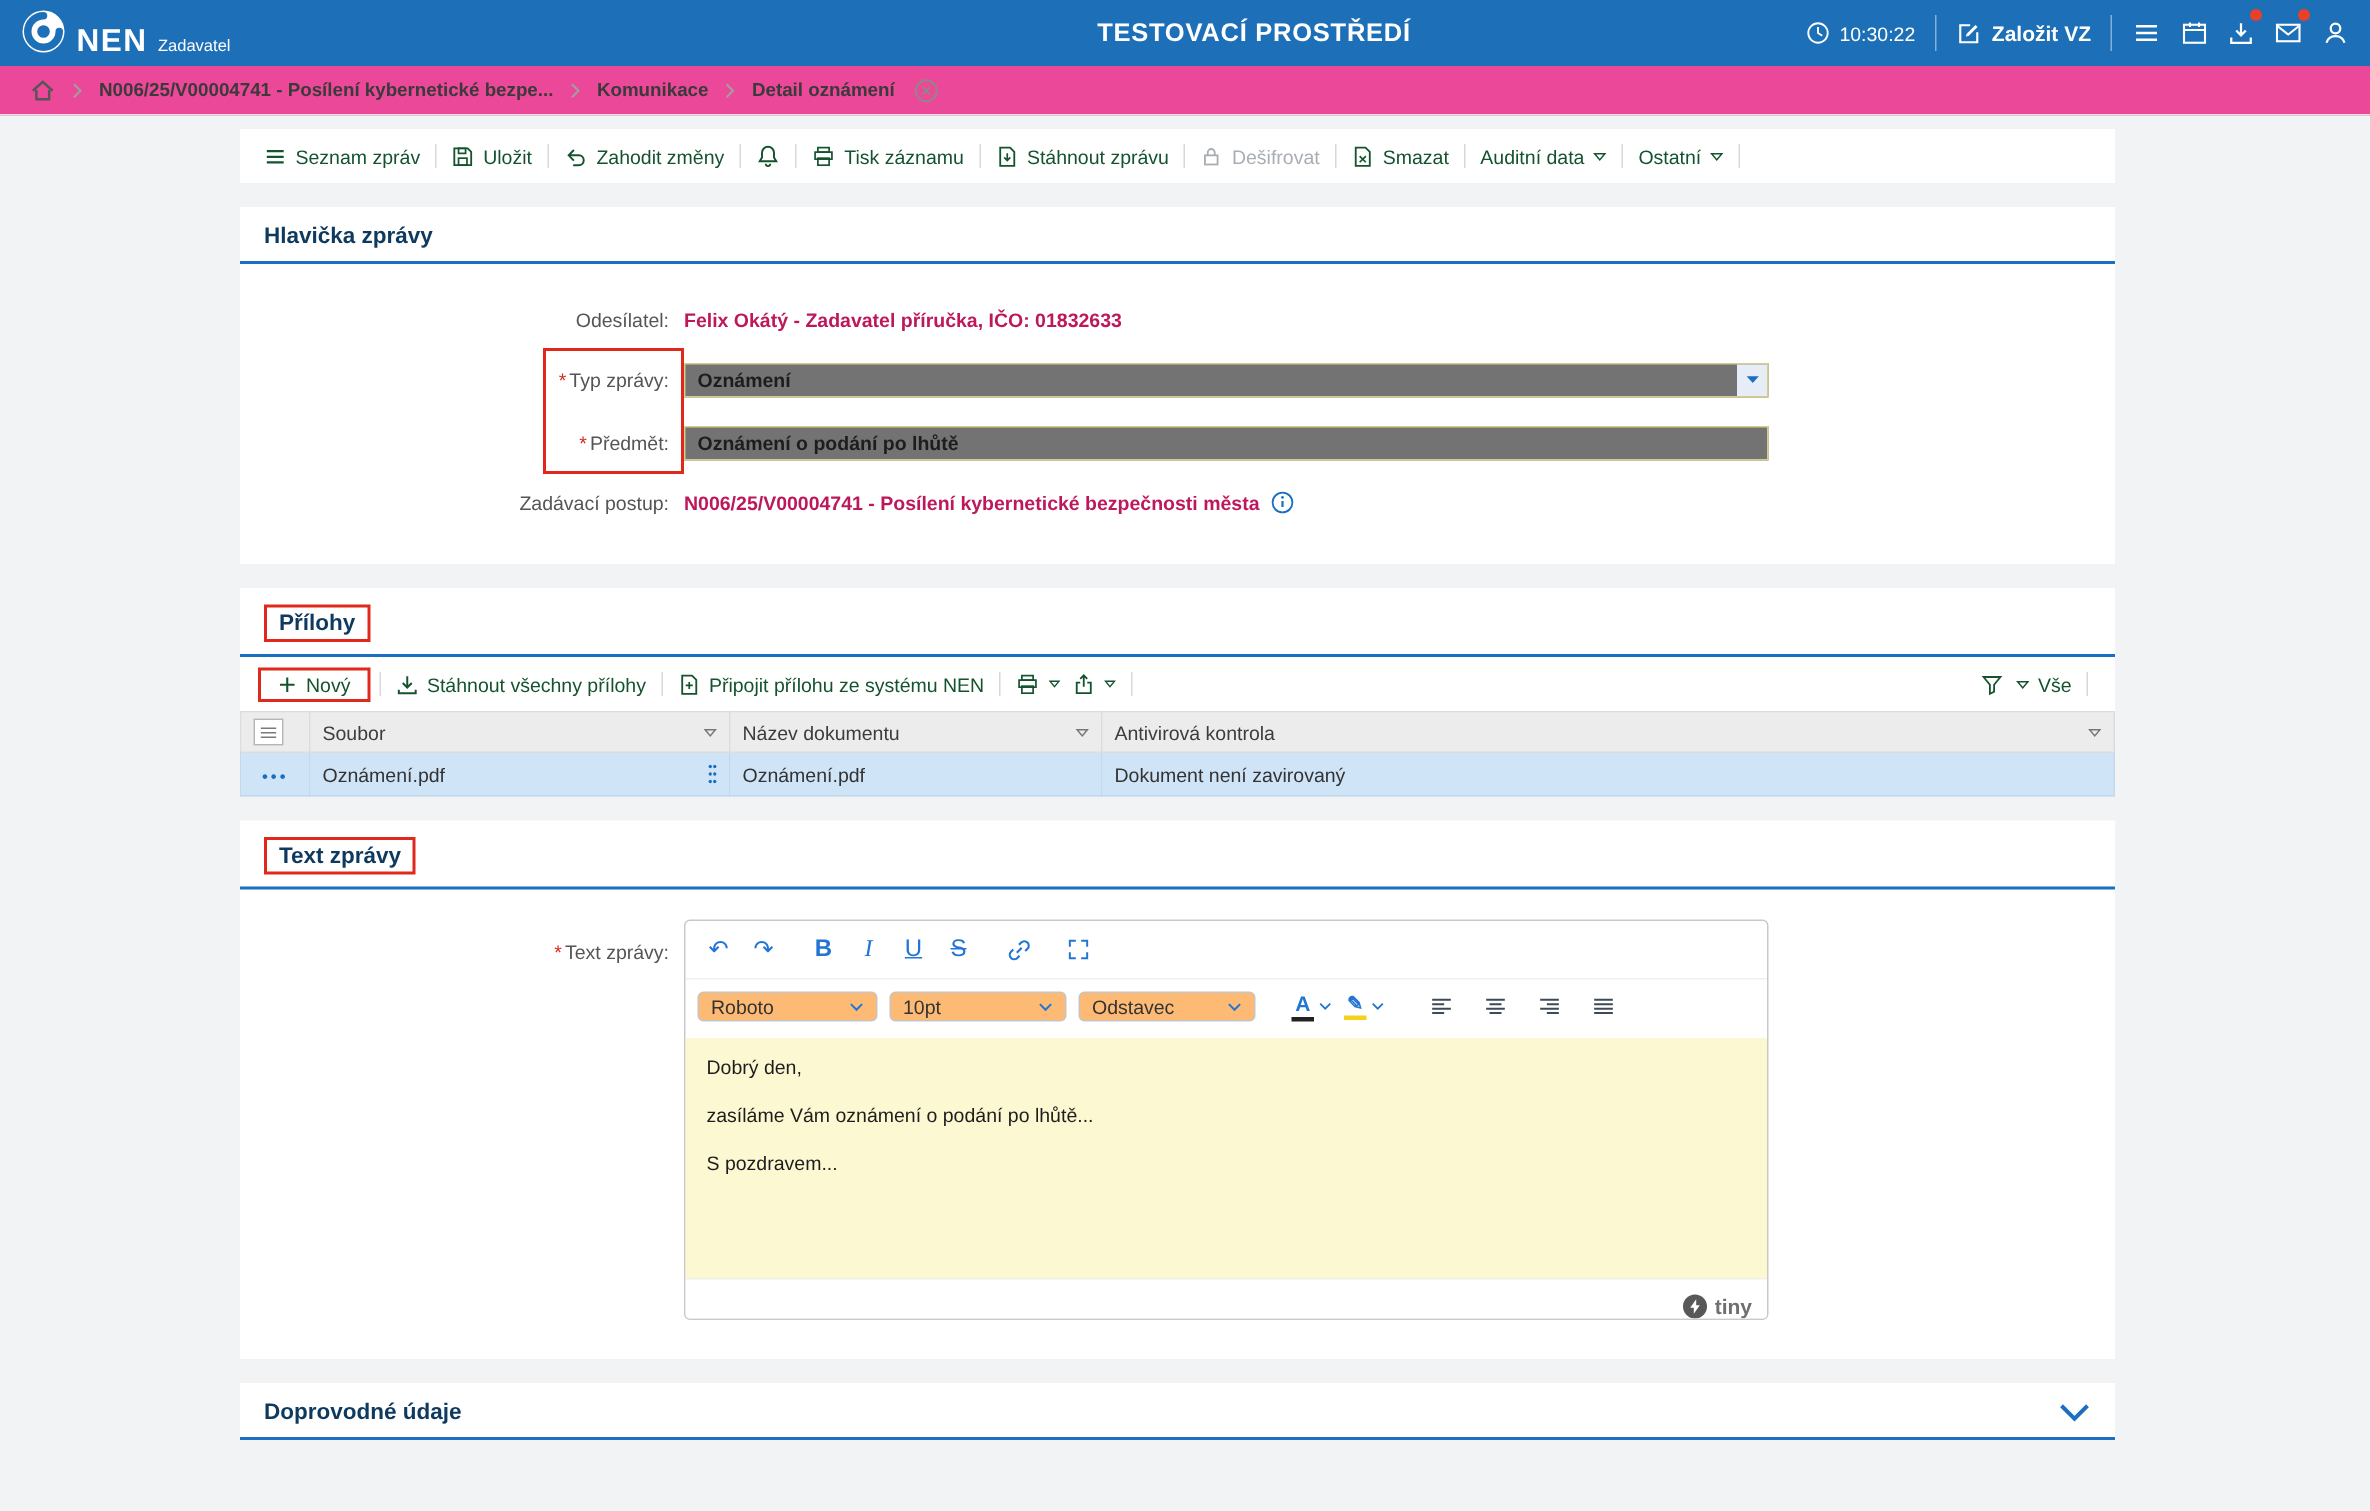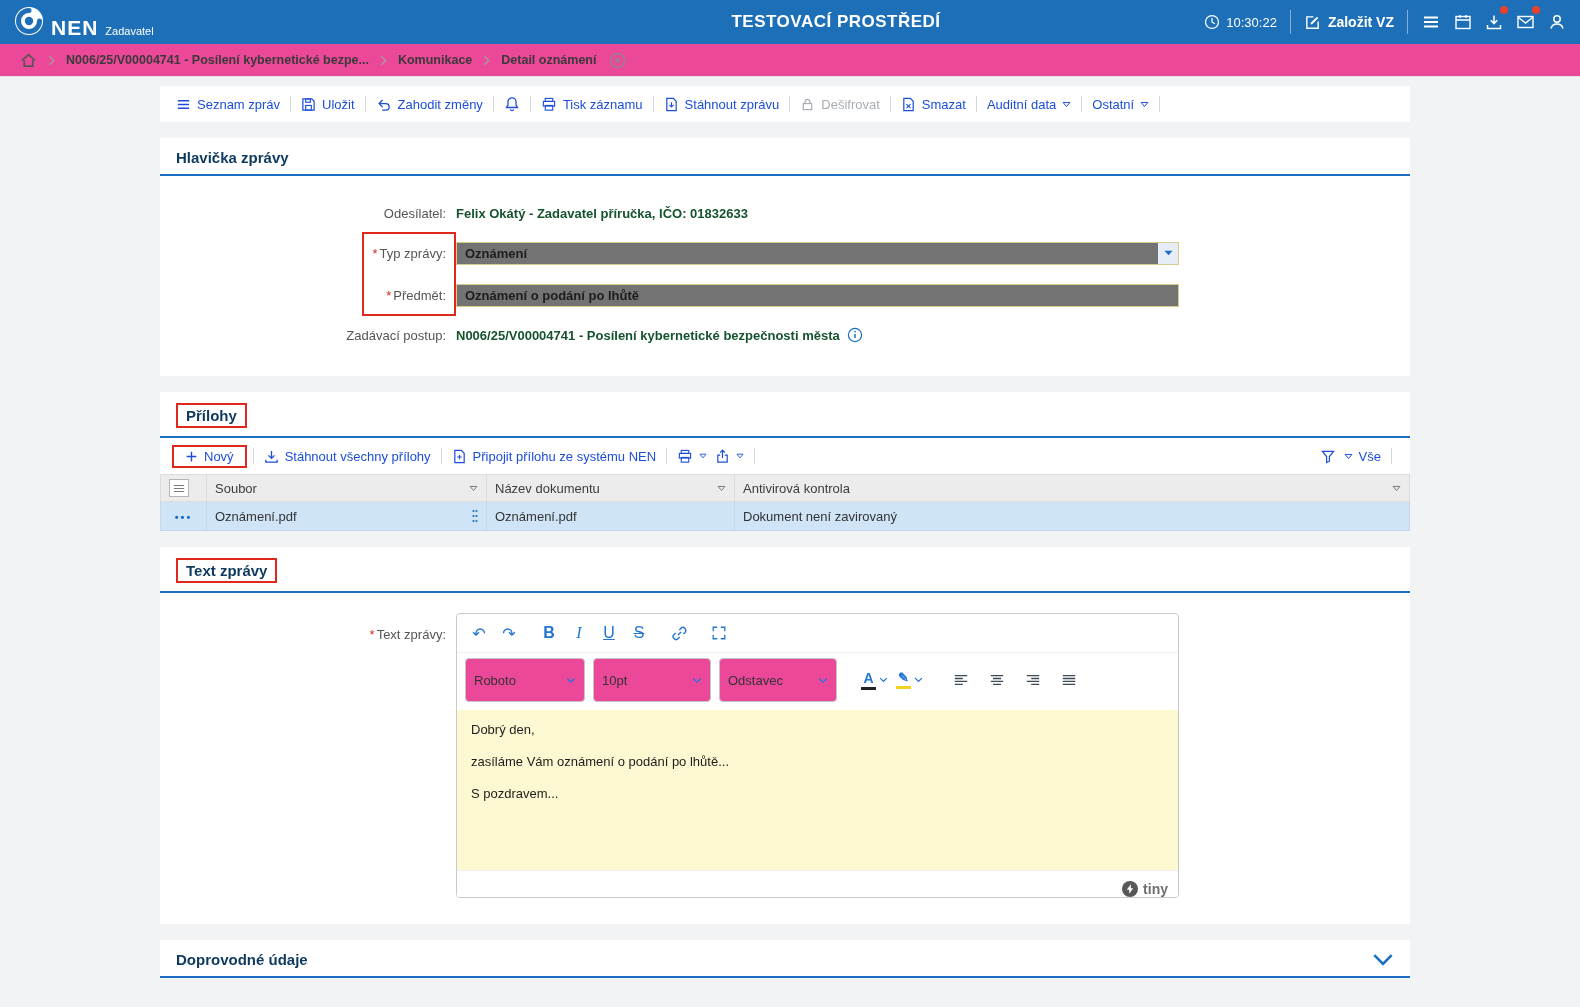--- a/index.html
+++ b/index.html
@@ -29,29 +29,29 @@
   .crumb-sep { display:flex; }
   .crumb-close { display:flex; cursor:pointer; margin-left:2px; }
   
   .content { width:1250px; margin-left:160px; }
   .card { background:#fff; margin-top:16px; }
   .card-head { border-bottom:2px solid #1a6fc0; padding:11px 16px 8px; display:flex; align-items:center; justify-content:space-between; }
   .card-head h2 { margin:0; font-size:15px; color:#0e3a5f; }
   h2.rb { border:2px solid #e0281c; padding:2px 8px; display:inline-block; }
   
   .main-toolbar { background:#fff; margin-top:9px; height:36px; display:flex; align-items:center; padding:0 12px; }
-  .tb-item { display:flex; align-items:center; gap:6px; color:#1d4ed8; font-size:13px; cursor:pointer; white-space:nowrap; padding:0 4px; }
+  .tb-item { display:flex; align-items:center; gap:6px; color:#14532d; font-size:13px; cursor:pointer; white-space:nowrap; padding:0 4px; }
   .tb-item.disabled { color:#a8aeb4; cursor:default; }
   .tb-sep { width:1px; height:16px; background:#d8d8d8; margin:0 6px; }
   .tri { display:inline-flex; }
   
   .form { padding:18px 0 22px; }
   .frow { display:flex; align-items:center; min-height:38px; }
   .flabel { width:296px; text-align:right; padding-right:10px; color:#555; font-size:13px; flex:none; }
-  .fvalue { font-weight:bold; color:#14532d; font-size:13px; display:flex; align-items:center; gap:7px; }
+  .fvalue { font-weight:bold; color:#be185d; font-size:13px; display:flex; align-items:center; gap:7px; }
   .req { color:#d42a1e; margin-right:2px; }
   .pair { display:grid; grid-template-columns:296px 1fr; grid-template-rows:42px 42px; align-items:center; position:relative; }
   .plabel { text-align:right; padding-right:10px; color:#555; font-size:13px; }
   .annot-box { position:absolute; left:202px; top:0; width:94px; height:84px; border:2px solid #e0281c; pointer-events:none; }
   .yinput { width:723px; height:23px; background:#737373; border:1px solid #d6cc8c; font-family:inherit; font-size:13px; font-weight:bold; color:#1d1d1d; padding:0 26px 0 8px; }
   .combo { position:relative; width:723px; }
   .combo .yinput { width:100%; }
   .combo-btn { position:absolute; right:1px; top:1px; width:20px; height:21px; background:#e6edf7; display:flex; align-items:center; justify-content:center; cursor:pointer; }
   .komu-annot { display:inline-block; width:160px; border:2px solid #e0281c; padding:3px 0 4px; text-align:center; color:#555; }
   
@@ -74,21 +74,21 @@
   .ed-label { width:296px; text-align:right; padding-right:10px; color:#555; padding-top:14px; flex:none; }
   .editor { width:723px; border:1px solid #c9c9c9; border-radius:4px; overflow:hidden; background:#fff; }
   .ed-row1 { display:flex; align-items:center; gap:2px; padding:6px 8px; border-bottom:1px solid #efefef; }
   .ed-row2 { display:flex; align-items:center; gap:8px; padding:5px 8px 8px; }
   .ed-btn { min-width:28px; height:26px; display:flex; align-items:center; justify-content:center; color:#2276d2; font-size:16px; cursor:pointer; border-radius:3px; }
   .ed-btn.bold { font-weight:800; }
   .ed-btn.italic { font-style:italic; font-family:"Liberation Serif", serif; }
   .ed-btn.und { text-decoration:underline; }
   .ed-btn.strike { text-decoration:line-through; }
   .ed-gap { width:8px; }
-  .ed-select { display:flex; align-items:center; justify-content:space-between; height:44px; border:1px solid #c5c5c5; border-radius:4px; padding:0 8px; font-size:13px; color:#333; cursor:pointer; background:#ec4899; }
+  .ed-select { display:flex; align-items:center; justify-content:space-between; height:20px; border:1px solid #c5c5c5; border-radius:4px; padding:0 8px; font-size:13px; color:#333; cursor:pointer; background:#fdba74; }
   .colorbtn { display:flex; align-items:center; gap:3px; cursor:pointer; }
   .colA { display:flex; flex-direction:column; align-items:center; line-height:1; color:#2276d2; font-weight:bold; font-size:14px; }
   .colbar { width:15px; height:3px; margin-top:2px; }
   .ed-content { background:#fcf8d2; min-height:160px; padding:12px 14px; color:#1d1d1d; }
   .ed-content p { margin:0 0 17px; font-size:13px; }
   .ed-status { height:27px; display:flex; align-items:flex-end; justify-content:flex-end; gap:5px; padding:0 10px; background:#fff; border-top:1px solid #f0f0f0; }
   .tiny-bolt { width:16px; height:16px; border-radius:50%; background:#585858; display:flex; align-items:center; justify-content:center; }
   .tiny-word { font-weight:bold; color:#6f6f6f; font-size:14px; }
   svg { display:block; }
 </style>

